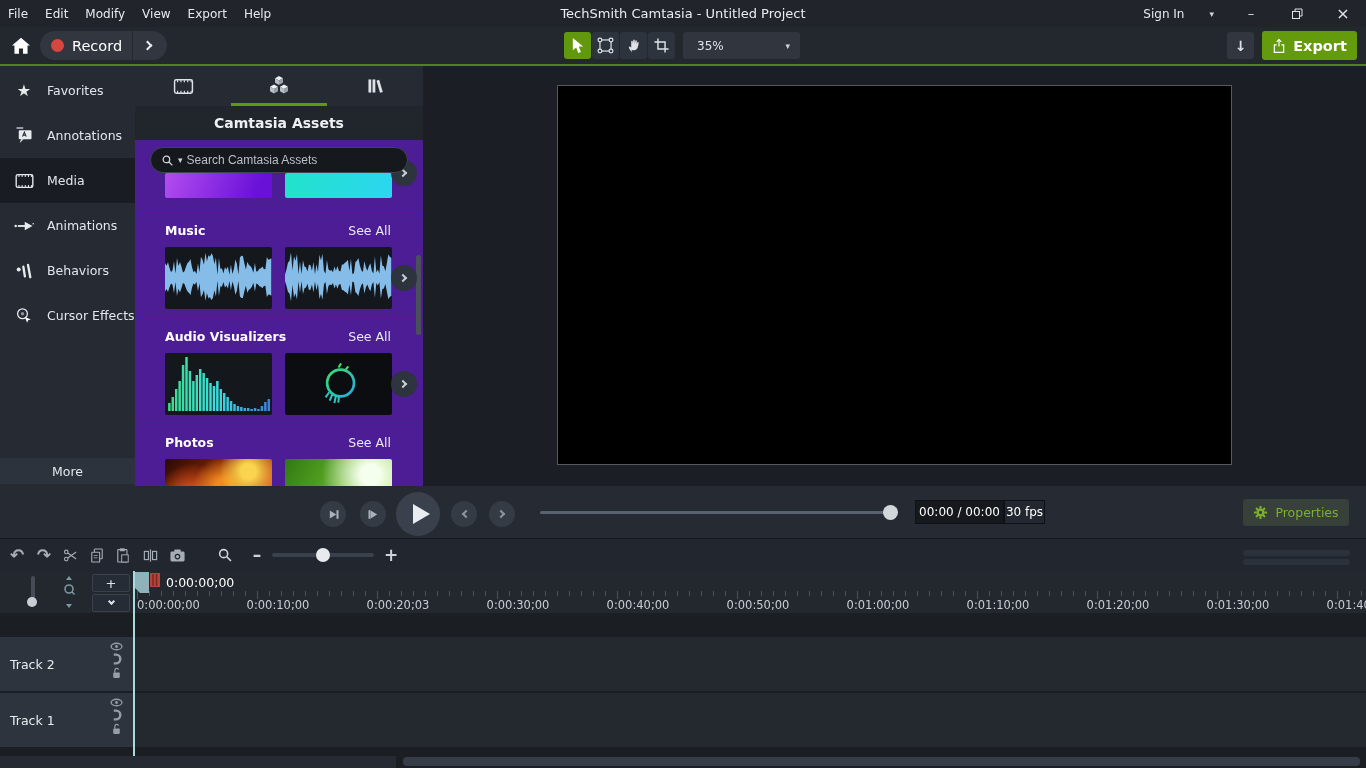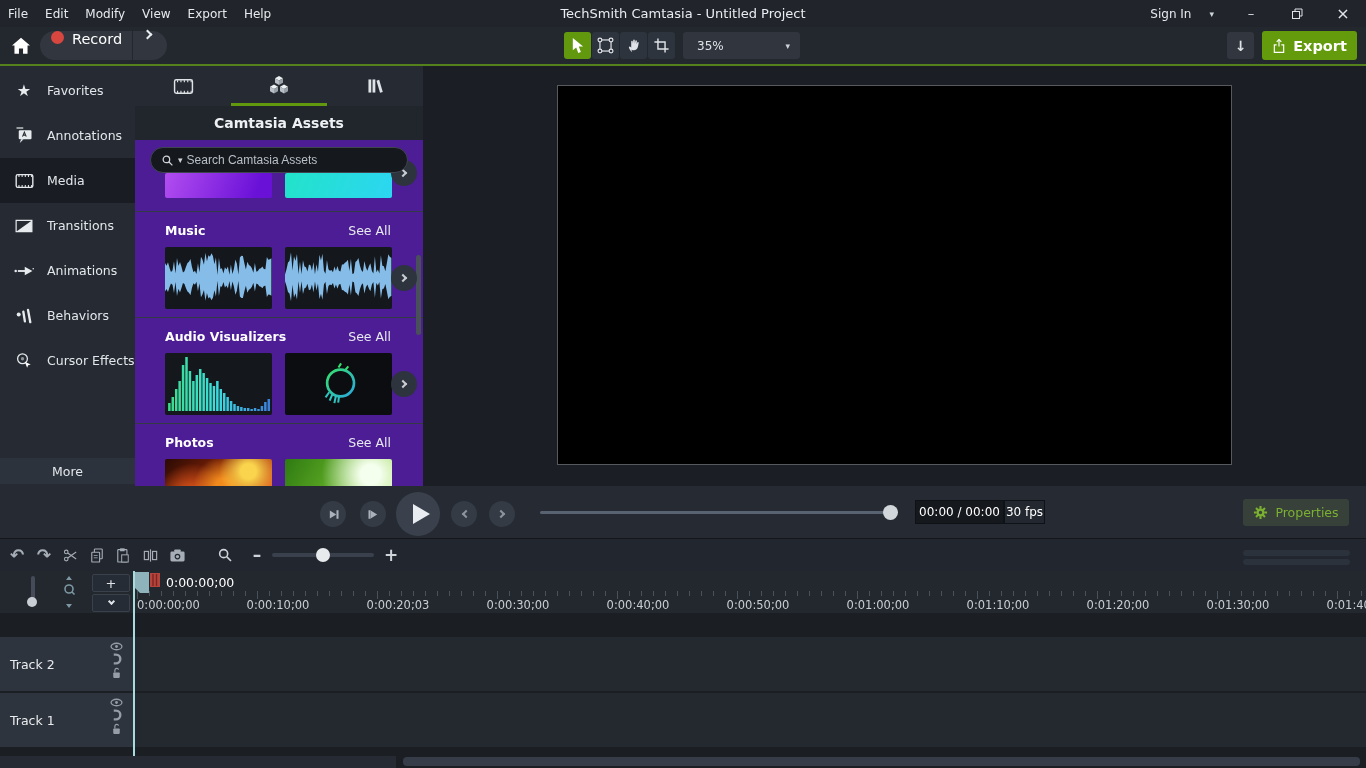--- a/index.html
+++ b/index.html
@@ -5,27 +5,27 @@
   *{margin:0;padding:0;box-sizing:border-box}
   body{background:#000;font-family:"DejaVu Sans","Liberation Sans",sans-serif}
   .app{position:relative;width:1366px;height:768px;overflow:hidden;background:#1b1f24;color:#e9ecef;font-size:12px}
   .abs{position:absolute}
   
   .menubar{background:#21252b;display:flex;align-items:center}
   .menus{display:flex;gap:17px;padding-left:8px;z-index:2}
   .menu-item{color:#e6eaee;font-size:12px;cursor:default}
   .win-title{position:absolute;left:0;right:0;text-align:center;color:#e9edf1;font-size:13px}
   .win-right{position:absolute;right:0;top:0;height:27px;display:flex;align-items:center;z-index:2}
-  .signin{display:flex;align-items:center;gap:18px;padding:0 14px;height:27px;color:#e6eaee;font-size:12px}
+  .signin{display:flex;align-items:center;gap:25px;padding:0 14px;height:27px;color:#e6eaee;font-size:12px}
   .winbtn{width:46px;height:27px;display:flex;align-items:center;justify-content:center;color:#dfe3e8;font-size:13px}
   .caret{font-size:9px;color:#cfd4da}
   
   .toolbar{background:#23272e}
   .iconbtn{display:flex;align-items:center;justify-content:center;border-radius:3px}
-  .pill{background:#31363f;border-radius:15px;display:flex;align-items:flex-start;height:29px}
+  .pill{background:#31363f;border-radius:15px;display:flex;align-items:center;height:29px}
   .pill .dot{width:13px;height:13px;border-radius:50%;margin-left:11px}
   .pill .lbl{color:#fff;font-size:14.5px;margin:0 10px 0 8px}
   .pill .sep{width:1px;height:29px;background:#23272e}
   .pill .chevbox{width:29px;display:flex;align-items:center;justify-content:center}
   .chev{width:7px;height:7px;border-right:2px solid #e9edf1;border-bottom:2px solid #e9edf1;display:inline-block}
   .chev.r{transform:rotate(-45deg)}
   .chev.l{transform:rotate(135deg)}
   .chev.d{transform:rotate(45deg);margin-top:-3px}
   .toolbtn{width:27px;height:27px;background:#2e343d;border-radius:3px;display:flex;align-items:center;justify-content:center;margin-right:1px}
   .toolbtn.sel{background:#61980e}
@@ -209,29 +209,20 @@
       <span>Annotations</span>
     </div>
     <div class="side-item sel">
       <span class="ic">
         <svg width="19" height="16" viewBox="0 0 24 20">
             <rect x="1.5" y="2" width="21" height="16" rx="2" fill="none" stroke="#e8ebee" stroke-width="1.7"></rect>
             <path d="M5 2.5v2.6M9 2.5v2.6M13 2.5v2.6M17 2.5v2.6M21 2.5v2.6M5 14.9v2.6M9 14.9v2.6M13 14.9v2.6M17 14.9v2.6M21 14.9v2.6" stroke="#e8ebee" stroke-width="1.3"></path>
           </svg>
       </span>
       <span>Media</span>
-    </div>
-    <div class="side-item">
-      <span class="ic">
-        <svg width="18" height="14" viewBox="0 0 24 18">
-            <path d="M1.5 1.5h21v15h-21z" fill="none" stroke="#e8ebee" stroke-width="1.6"></path>
-            <path d="M22.5 1.5v15h-21z" fill="#e8ebee"></path>
-          </svg>
-      </span>
-      <span>Transitions</span>
     </div>
     <div class="side-item">
       <span class="ic">
         <svg width="20" height="12" viewBox="0 0 26 14">
             <circle cx="2.2" cy="7" r="1.6" fill="#e8ebee"></circle>
             <path d="M5 7h11" stroke="#e8ebee" stroke-width="2.4"></path>
             <path d="M14 1.5L24 7l-10 5.5z" fill="#e8ebee"></path>
             <circle cx="25" cy="4" r="1" fill="#e8ebee"></circle>
           </svg>
       </span>

